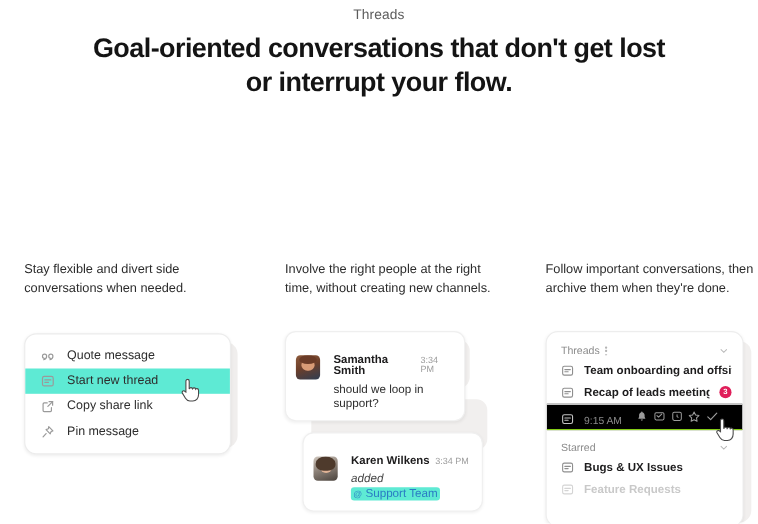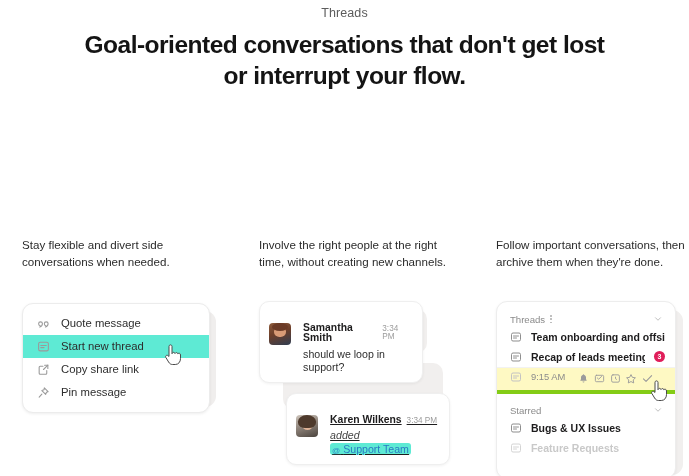--- a/index.html
+++ b/index.html
@@ -79,21 +79,21 @@
   .msg-shadow.s1{left:8px;top:8px;width:160px;height:44px;}
   .msg-shadow.s2{left:24px;top:62px;width:160px;height:46px;}
   .msg{
     position:relative;background:#fff;border-radius:10px;
     border:1px solid #efefef;
     box-shadow:0 1px 3px rgba(0,0,0,.06);
     padding:21px 12px 8px 9px;
     display:flex;gap:12px;align-items:flex-start;
   }
   .msg.m1{width:141px;margin-left:0;}
-  .msg.m2{width:141px;margin-left:27px;margin-top:10px;text-decoration:underline;}
+  .msg.m2{width:141px;margin-left:16px;margin-top:10px;}
   .avatar{
     width:22px;height:22px;border-radius:4px;flex:0 0 22px;
     overflow:hidden;position:relative;
   }
   .av-a{background:linear-gradient(160deg,#8d5a3b 0%,#6d3f2a 45%,#2f3d52 100%);}
   .av-a:after{
     content:"";position:absolute;left:5px;top:3px;width:12px;height:11px;
     border-radius:50% 50% 45% 45%;background:#d99b76;
   }
   .av-a:before{
@@ -155,23 +155,23 @@
   .thread-row.muted{color:#c9c9c9;}
   .thread-row.muted .tr-icon{color:#d4d4d4;}
   .badge{
     margin-left:auto;background:#e01e5a;color:#fff;
     width:11px;height:11px;border-radius:50%;
     font-size:7px;font-weight:700;
     display:flex;align-items:center;justify-content:center;
     flex:0 0 11px;
   }
   .hover-row{
-    display:flex;align-items:flex-start;gap:0px;
-    padding:3px 8px 3px 13px;background:#fef9c3;
-    border-top:1px solid #f2f2f2;border-bottom:4px solid #84cc16;
+    display:flex;align-items:flex-end;gap:0px;
+    padding:3px 8px 3px 13px;background:#000000;
+    border-top:1px solid #f2f2f2;border-bottom:1px solid #84cc16;
   }
   .hover-row .tr-icon{
     width:12px;height:12px;flex:0 0 12px;color:#c3c3c3;display:flex;
     align-items:center;justify-content:center;margin-right:9px;
   }
   .hover-time{font-size:9.4px;color:#8b8b8b;margin-right:10px;white-space:nowrap;}
   .act{
     width:16px;height:16px;display:flex;align-items:center;justify-content:center;
     color:#9b9b9b;flex:0 0 16px;
   }

